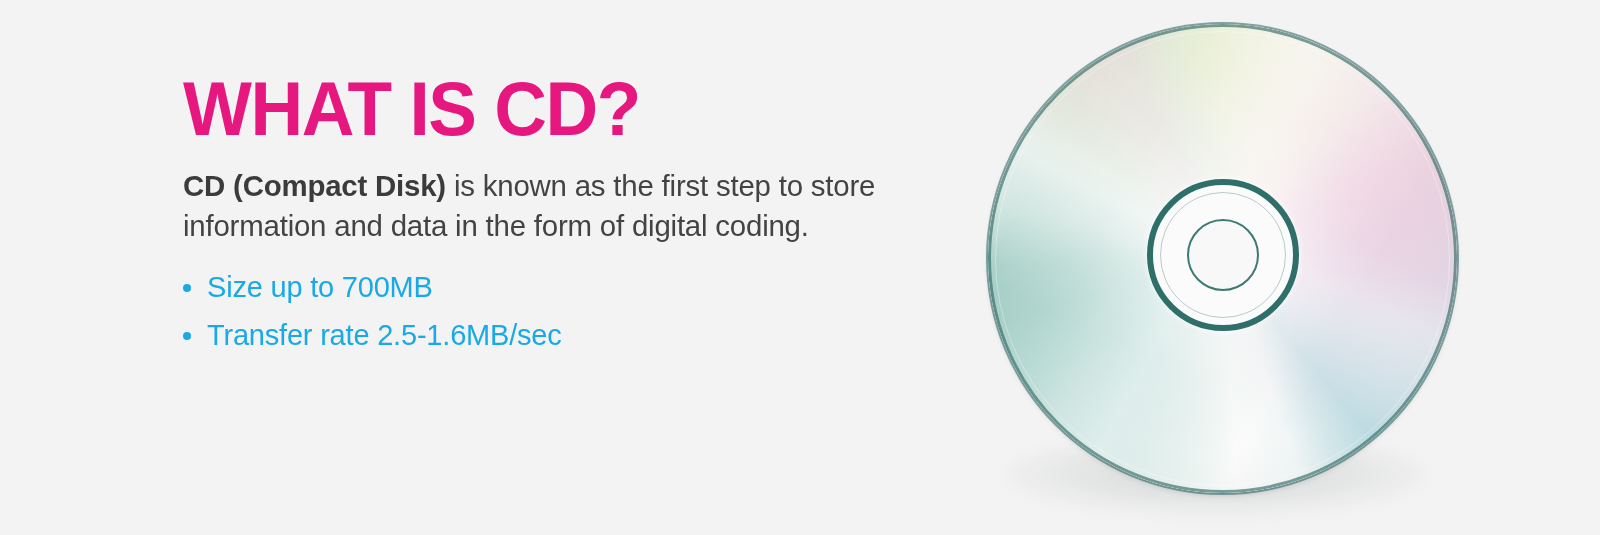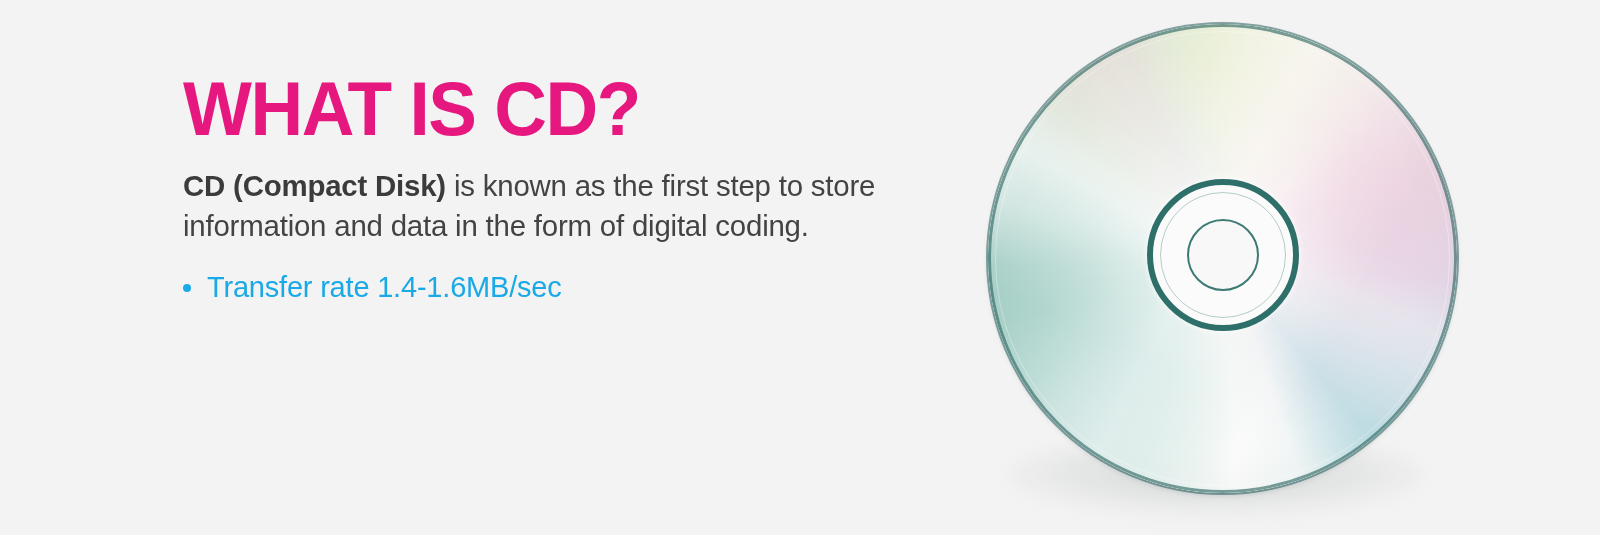--- a/index.html
+++ b/index.html
@@ -289,21 +289,25 @@
 
   <div class="text-column">
 
     <h1 class="headline">WHAT IS CD?</h1>
 
     <p class="lede"><span class="lede-strong">CD (Compact Disk)</span><span> is known as the first step to store information and data in the form of digital coding.</span></p>
 
     <ul class="bullet-list">
       <li>
         <span class="dot"></span>
-        <span>Transfer rate 1.4-1.6MB/sec</span>
+        <span>Size up to 700MB</span>
+      </li>
+      <li>
+        <span class="dot"></span>
+        <span>Transfer rate 2.5-1.6MB/sec</span>
       </li>
     </ul>
 
   </div>
 
   <div class="disc-stage">
     <div class="disc-shadow"></div>
     <div class="disc">
       <div class="disc-iridescence"></div>
       <div class="disc-radial"></div>

